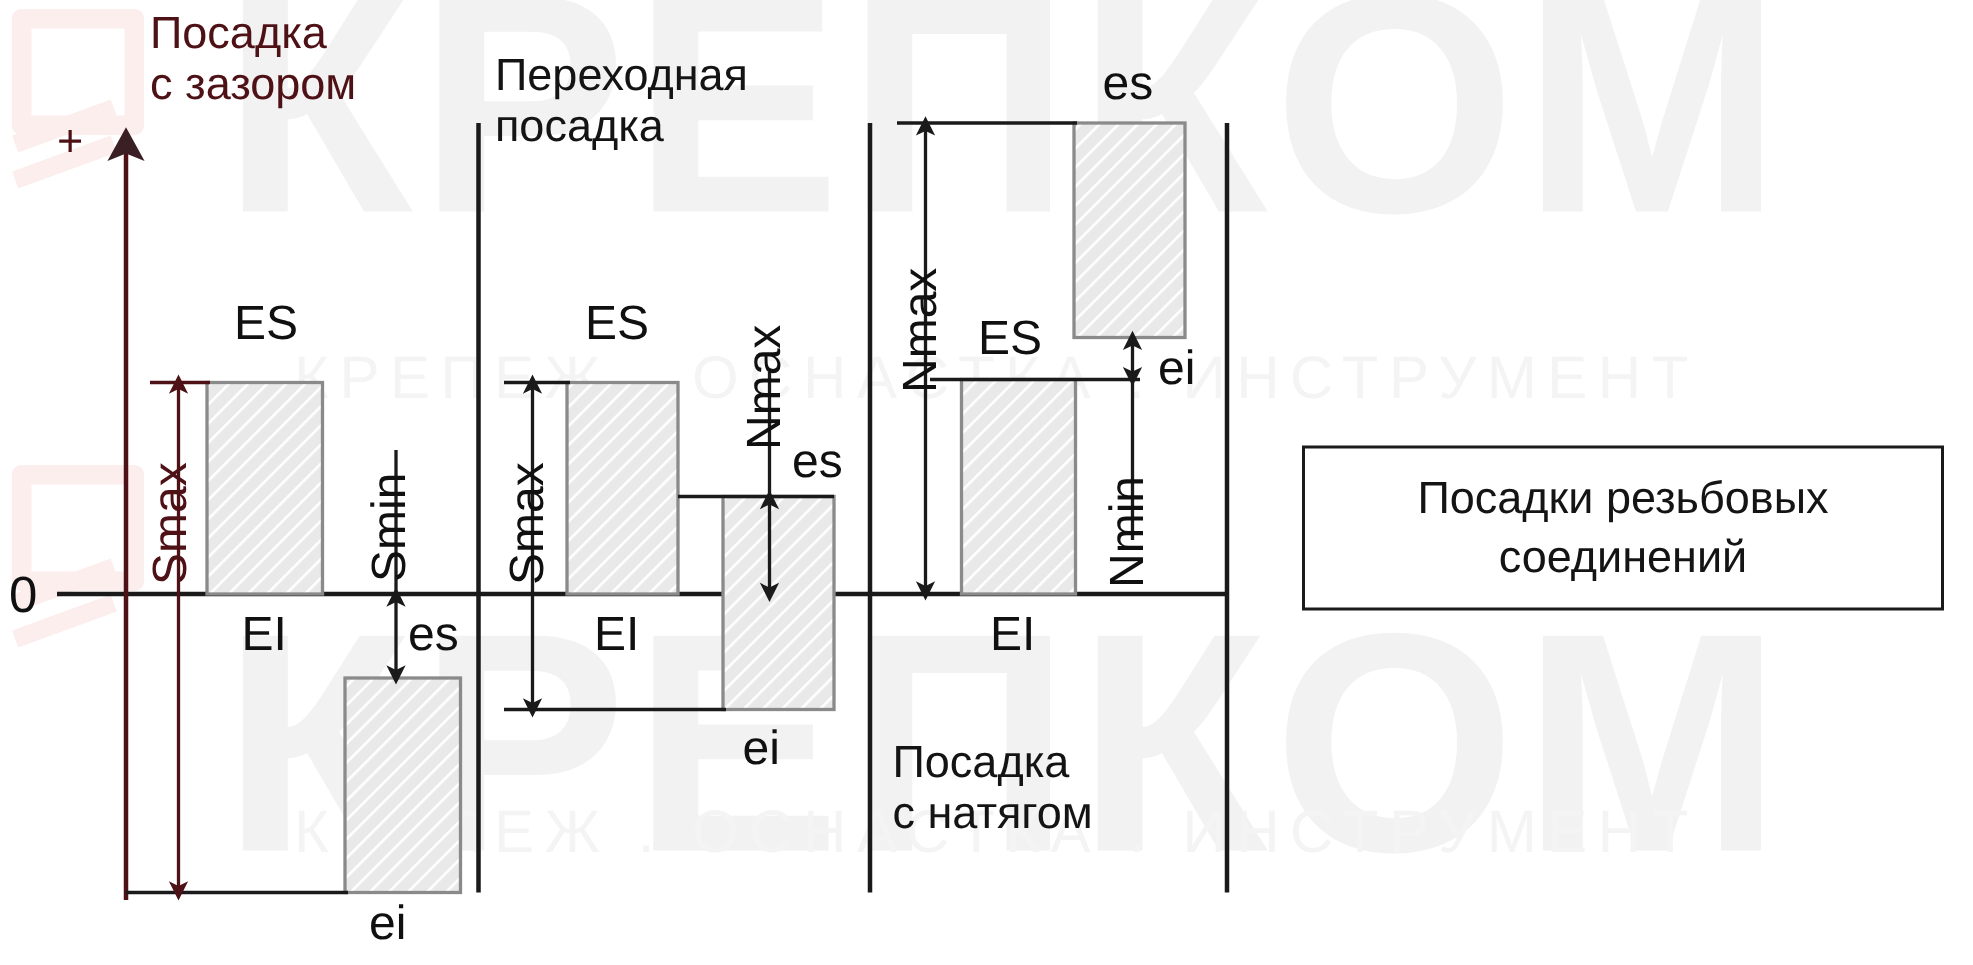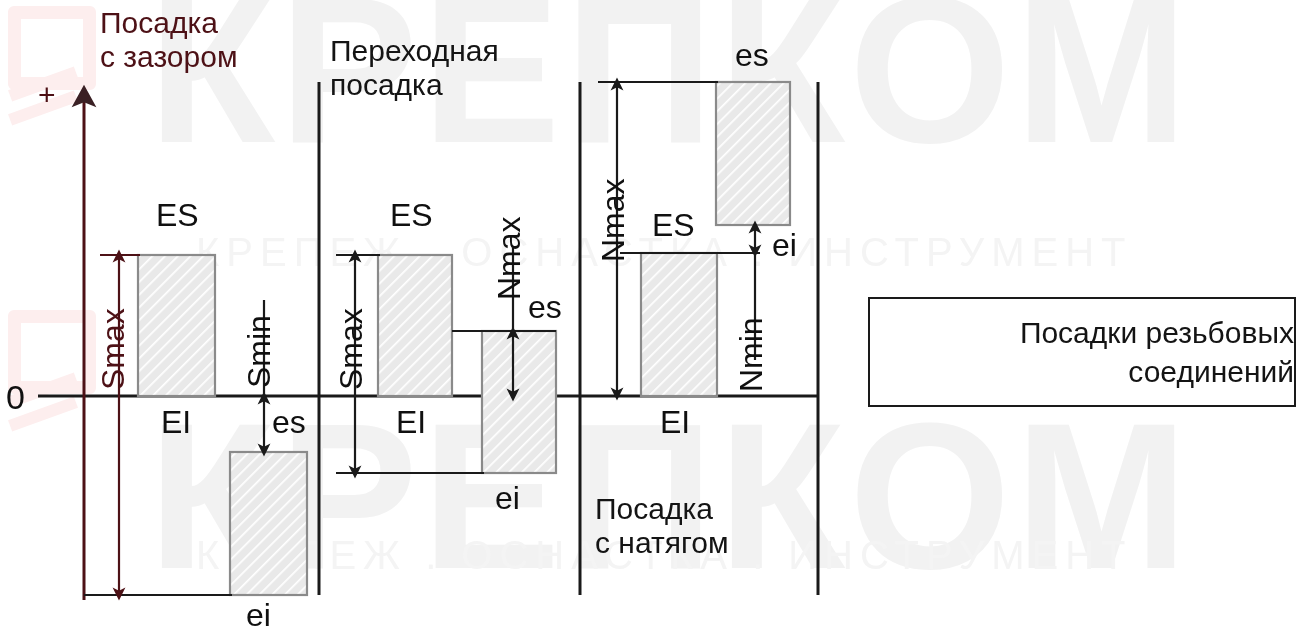--- a/index.html
+++ b/index.html
@@ -30,21 +30,21 @@
   .tag{font-size:32px;color:#101010;}
   .tag-red{color:#4d1116;}
   .rot{transform-origin:0 0;transform:rotate(-90deg);}
   .zero{font-size:34px;color:#101010;}
   .plus{font-size:30px;color:#4d1116;}
 
   
   #legend{position:absolute;left:868px;top:297px;width:424px;height:106px;
           border:2px solid #1a1a1a;background:transparent;
           display:flex;align-items:center;justify-content:center;}
-  #legend .txt{font-size:30px;color:#141414;text-align:right;line-height:1.3;}
+  #legend .txt{font-size:30px;color:#141414;text-align:center;line-height:1.3;}
 </style>
 </head>
 <body>
 
 <div id="stage">
 
   <div class="wm-logo" style="left:0px;top:0px;width:120px;height:120px;">
     <div class="ring" style="left:8px;top:6px;width:62px;height:58px;"></div>
     <div class="bar" style="left:8px;top:78px;width:70px;height:12px;transform:rotate(-20deg);"></div>
     <div class="bar" style="left:8px;top:102px;width:70px;height:12px;transform:rotate(-20deg);"></div>

